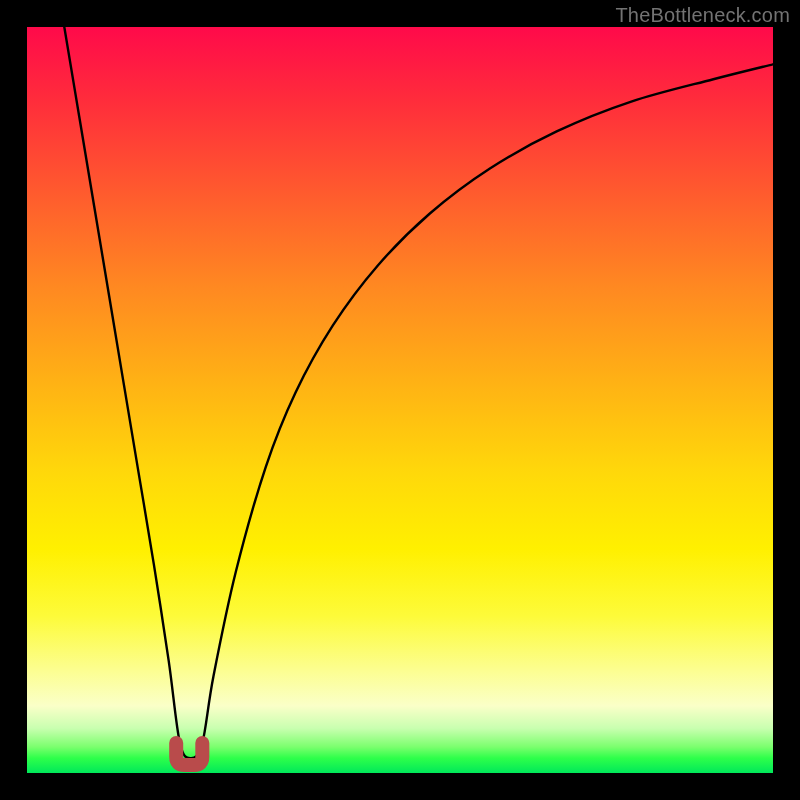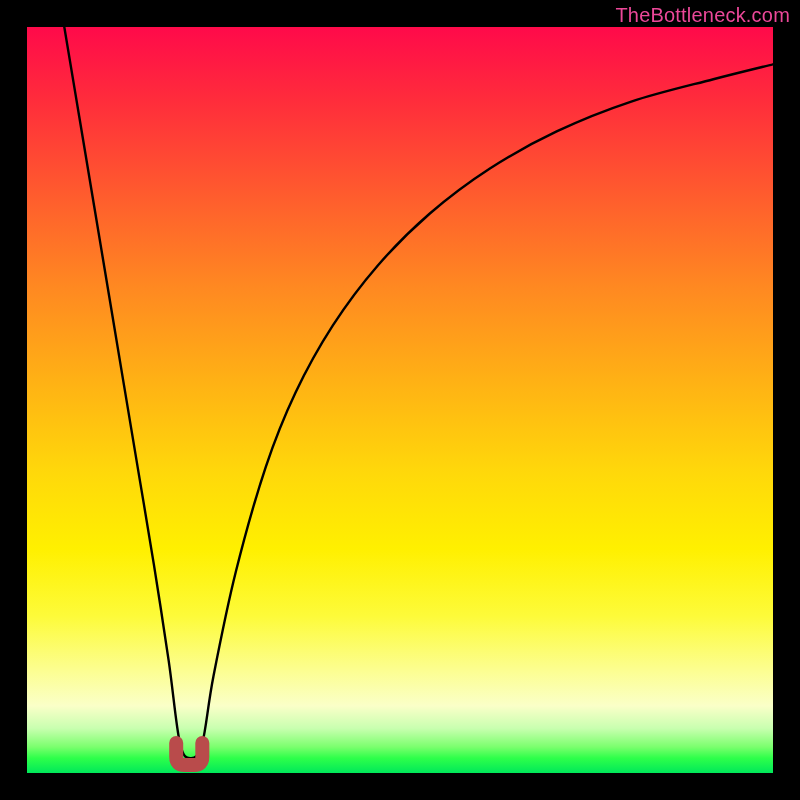--- a/index.html
+++ b/index.html
@@ -40,21 +40,21 @@
       #c9ffb0 94%,
       #7bff6e 96.5%,
       #2eff4a 98%,
       #00e85a 100%
     );
   }
   .watermark {
     position: absolute;
     top: 4px;
     right: 10px;
-    color: #ec4899;
+    color: #737373;
     font-size: 20px;
     font-weight: 500;
     letter-spacing: 0.2px;
     user-select: none;
   }
   svg.curve {
     position: absolute;
     left: 0;
     top: 0;
     width: 746px;

